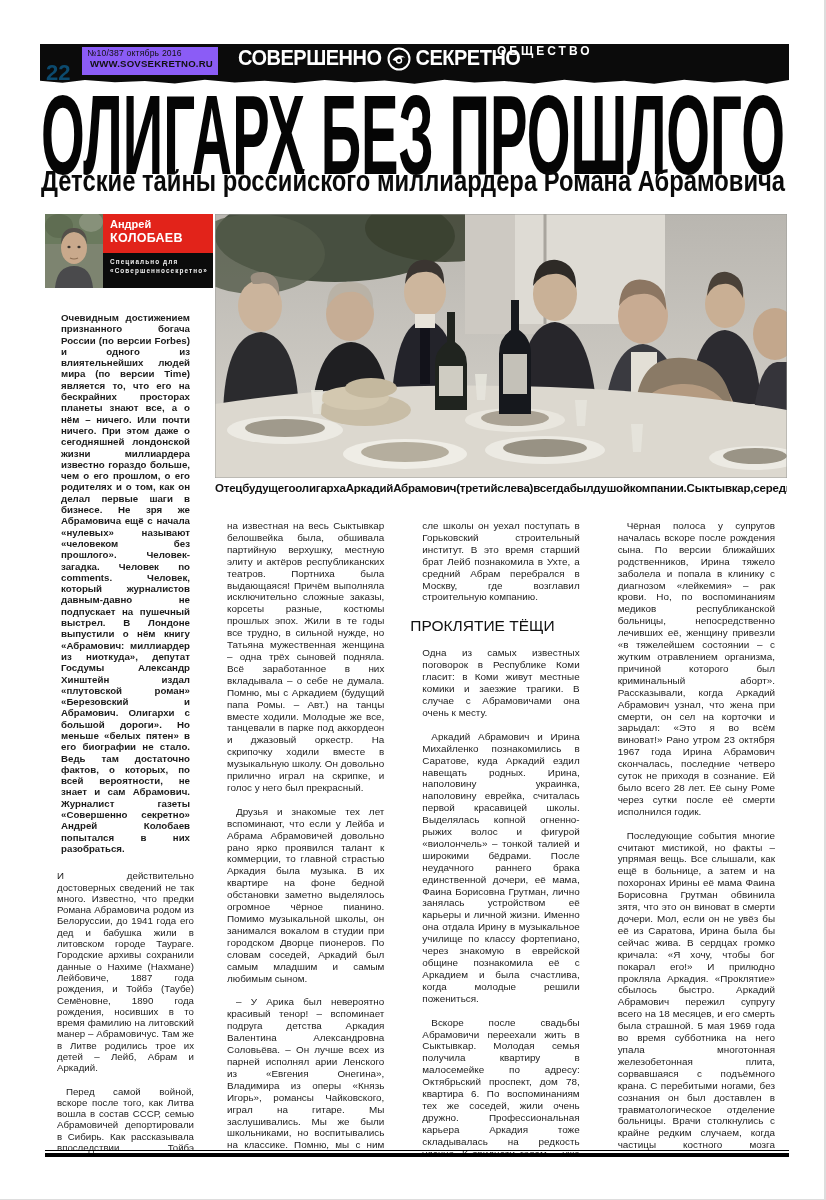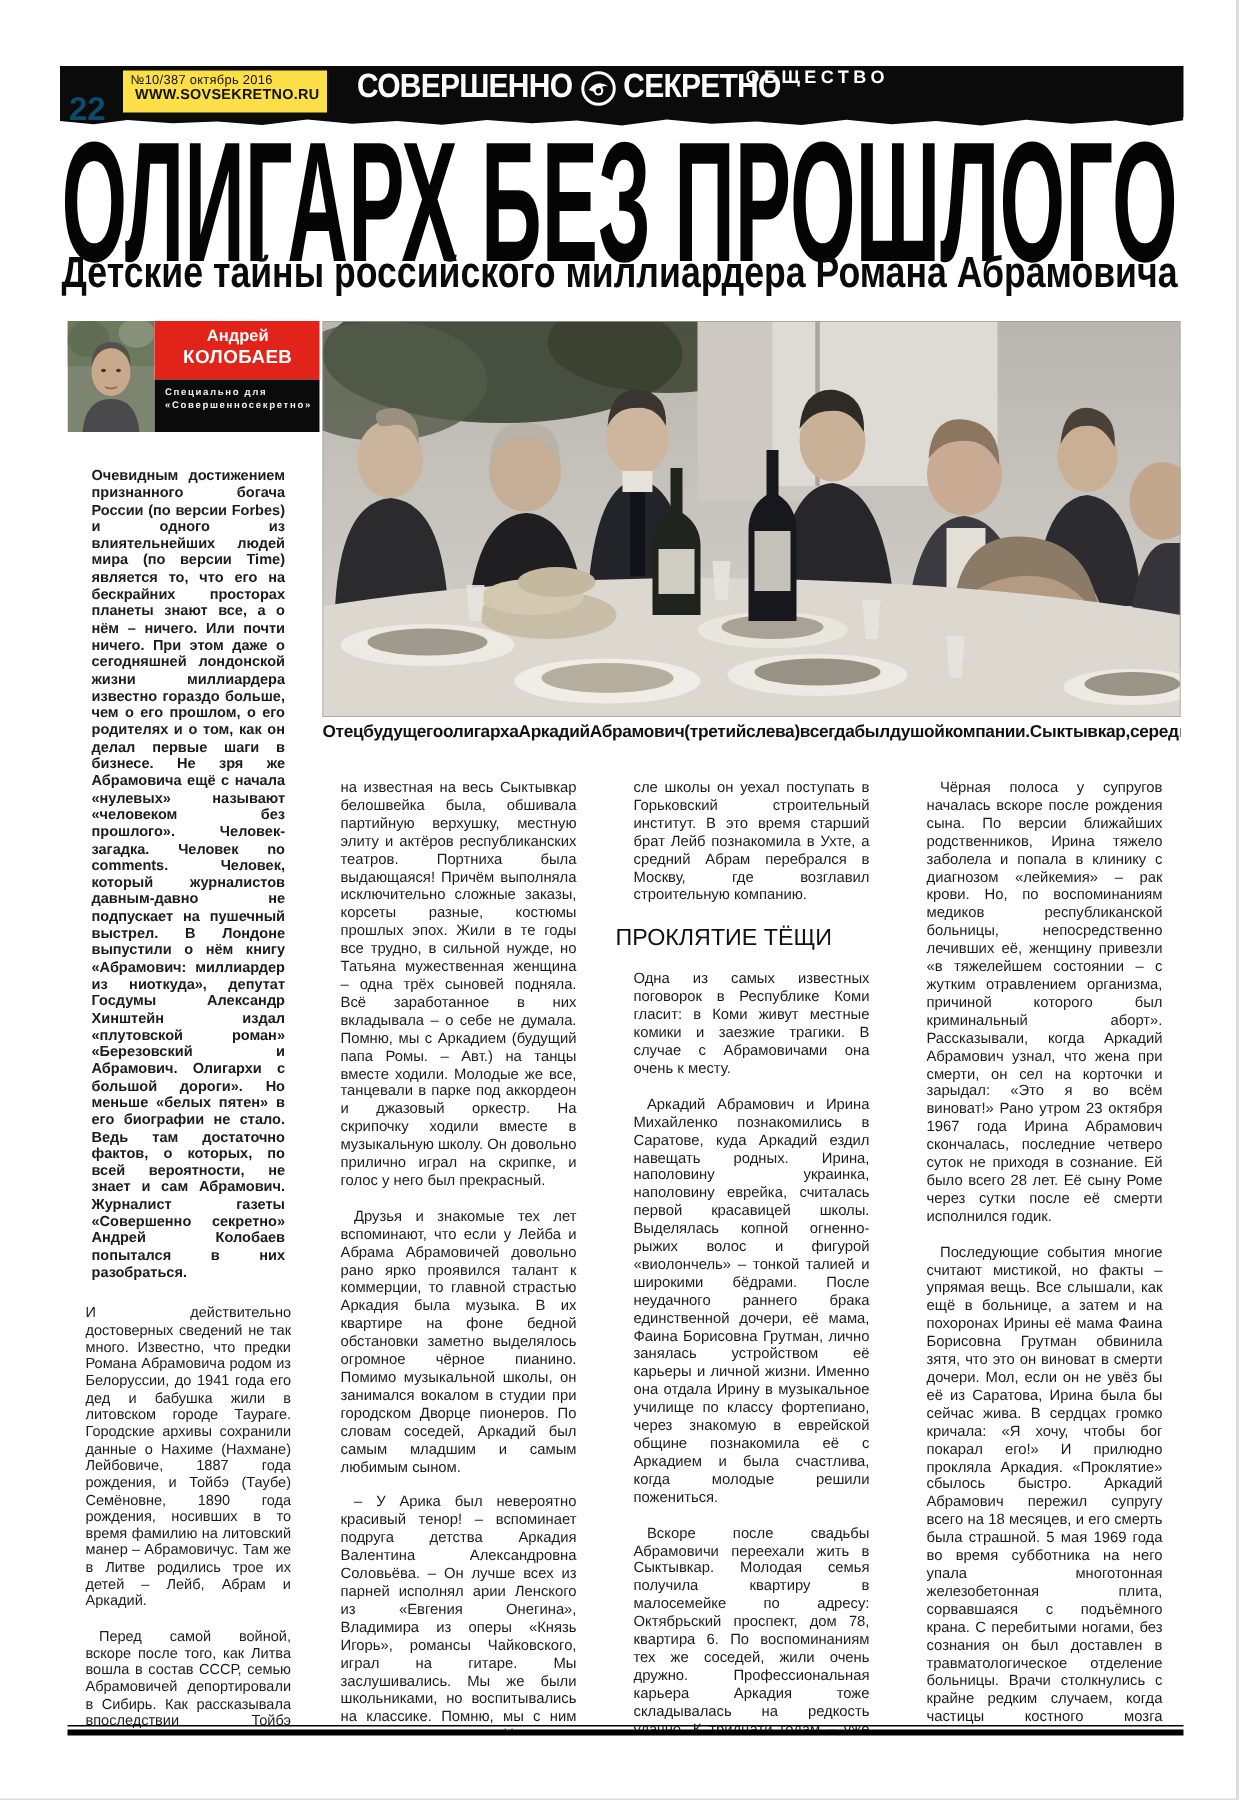--- a/index.html
+++ b/index.html
@@ -4,36 +4,36 @@
 <style>
   html,body{margin:0;padding:0;background:#e9e9e7;}
   .page{position:relative;width:826px;height:1200px;background:#fff;margin:0 auto;
         font-family:"Liberation Sans",sans-serif;color:#1c1c1c;overflow:hidden;
         box-shadow:inset -2px 0 0 #ddd, inset 0 -1px 0 #ddd;}
   
   .hbar{position:absolute;left:40px;top:44px;width:749px;height:34px;background:#0b0b0b;}
   .hbar-torn{position:absolute;left:40px;top:78px;width:749px;height:6px;background:#0b0b0b;
      clip-path:polygon(0 0,100% 0,100% 35%,97% 95%,94% 40%,90% 75%,86% 30%,82% 95%,78% 45%,74% 80%,70% 30%,66% 90%,62% 50%,58% 75%,54% 28%,50% 95%,46% 40%,42% 70%,38% 32%,34% 85%,30% 45%,26% 75%,22% 28%,18% 90%,14% 50%,10% 70%,6% 33%,3% 80%,0 45%);}
   .pageno{position:absolute;left:46px;top:48px;color:#0c4a6e;font-size:22px;font-weight:bold;margin-top:12px;}
-  .issuebox{position:absolute;left:82px;top:47px;width:136px;height:28px;background:#fde047;
+  .issuebox{position:absolute;left:82px;top:47px;width:136px;height:28px;background:#8b5cf6;
             padding:1px 5px 0 5px;box-sizing:border-box;}
   .issue-line{font-size:8.6px;color:#111;letter-spacing:.2px;white-space:nowrap;}
   .site-line{font-size:9.6px;font-weight:bold;color:#111;letter-spacing:.2px;white-space:nowrap;text-align:right;}
   .masthead{position:absolute;left:238px;top:47px;height:28px;display:flex;gap:5px;}
   .masthead .mword{color:#fff;font-size:20px;font-weight:bold;letter-spacing:-.5px;
                    transform:scaleY(1.12);white-space:nowrap;}
   .section-label{position:absolute;left:497px;top:44px;color:#fff;font-size:12px;font-weight:bold;letter-spacing:3px;}
   
   .headline-svg{position:absolute;left:41px;top:82px;overflow:visible;}
   .subhead-svg{position:absolute;left:41px;top:166px;overflow:visible;}
   
   .author-card{position:absolute;left:45px;top:214px;width:161px;height:74px;display:flex;}
   .author-photo{width:58px;height:74px;flex:none;}
   .author-right{flex:1;display:flex;flex-direction:column;}
-  .author-name{background:#e2231a;color:#fff;padding:4px 6px 3px 7px;flex:none;height:39px;box-sizing:border-box;text-align:center;}
+  .author-name{background:#e2231a;color:#fff;padding:4px 6px 3px 7px;flex:none;height:39px;box-sizing:border-box;}
   .author-first{font-size:11px;font-weight:bold;line-height:13px;}
   .author-last{font-size:12.5px;font-weight:bold;line-height:14px;letter-spacing:.3px;}
   .author-tag{background:#0b0b0b;color:#efefef;padding:4px 5px 0 7px;flex:1;}
   .author-tag div{font-size:6.4px;font-weight:bold;letter-spacing:1.1px;line-height:9px;white-space:nowrap;}
   
   .leftcol{position:absolute;left:45px;top:296px;width:161px;height:858px;overflow:hidden;}
   .lead{font-size:9.7px;line-height:11.3px;font-weight:bold;text-align:justify;margin:16px;}
   .leftcol h2, .cols h2{font-family:"Liberation Sans",sans-serif;font-weight:normal;
      font-size:15.5px;line-height:18px;margin:12px 0 6px 0;color:#111;}
   .body-p{font-size:9.7px;line-height:11.3px;text-align:justify;margin:12px;text-indent:9px;}

